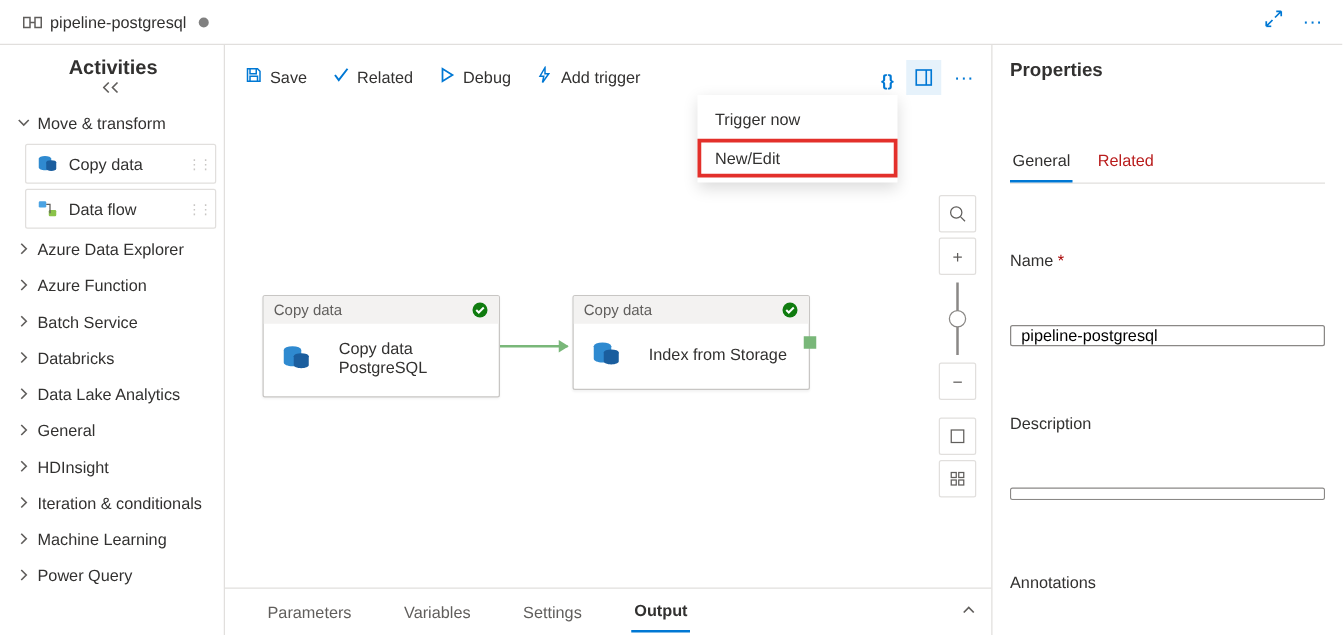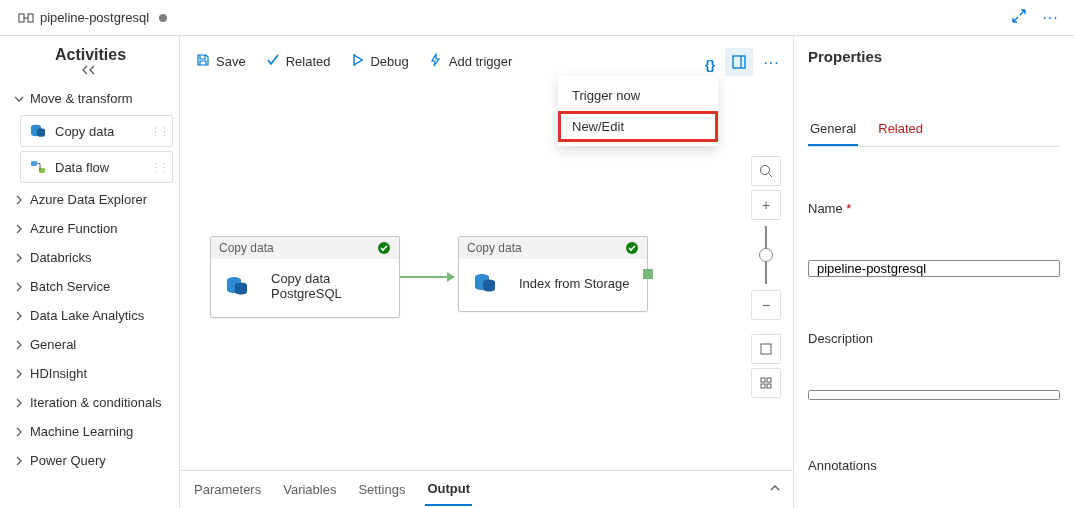--- a/index.html
+++ b/index.html
@@ -59,21 +59,21 @@
 .node-head { display: flex; align-items: center; justify-content: space-between; background: #f3f2f1; padding: 4px 8px; font-size: 12px; color: #605e5c; }
 .node-head .ok { color: #107c10; font-size: 14px; }
 .node-body { display: flex; align-items: center; gap: 22px; padding: 12px 10px 16px 14px; font-size: 13px; }
 .db-icon { width: 24px; height: 24px; display: flex; align-items: center; justify-content: center; }
 .connector { position: absolute; height: 2px; background: #79b779; }
 .connector::after { content: ""; position: absolute; right: -1px; top: -4px; border-left: 8px solid #79b779; border-top: 5px solid transparent; border-bottom: 5px solid transparent; }
 .out-port { position: absolute; right: -6px; top: 50%; width: 10px; height: 10px; background: #79b779; transform: translateY(-50%); }
 
 
 .bottom-tabs { display: flex; align-items: center; border-top: 1px solid #e1dfdd; height: 38px; padding: 0 12px; gap: 18px; }
-.bottom-tab { font-size: 13px; color: #605e5c; cursor: pointer; padding: 8px 2px; }
+.bottom-tab { font-size: 13px; color: #605e5c; cursor: pointer; padding: 8px 2px; margin-left: 20px; }
 .bottom-tab.active { color: #323130; border-bottom: 2px solid #0078d4; font-weight: 600; }
 .bottom-tabs .flex { flex: 1; }
 .bottom-collapse { color: #605e5c; cursor: pointer; }
 
 
 .props-panel { width: 280px; display: flex; flex-direction: column; padding: 12px 14px; gap: 40px; }
 .props-panel h3 { font-size: 15px; font-weight: 600; margin-bottom: 10px; }
 .props-tabs { display: flex; gap: 18px; border-bottom: 1px solid #e1dfdd; margin-bottom: 14px; }
 .props-tab { padding: 6px 2px 8px 2px; font-size: 13px; color: #b91c1c; cursor: pointer; }
 .props-tab.active { color: #323130; border-bottom: 2px solid #0078d4; }
@@ -163,27 +163,27 @@
     <div class="category">
         <span class="chev"><svg width="10" height="10" viewBox="0 0 10 10">
             <path d="M3 1 L7 5 L3 9" stroke="#605e5c" fill="none" stroke-width="1.3"></path>
           </svg></span>
         <span>Azure Function</span>
       </div>
     <div class="category">
         <span class="chev"><svg width="10" height="10" viewBox="0 0 10 10">
             <path d="M3 1 L7 5 L3 9" stroke="#605e5c" fill="none" stroke-width="1.3"></path>
           </svg></span>
+        <span>Batch Service</span>
+      </div>
+    <div class="category">
+        <span class="chev"><svg width="10" height="10" viewBox="0 0 10 10">
+            <path d="M3 1 L7 5 L3 9" stroke="#605e5c" fill="none" stroke-width="1.3"></path>
+          </svg></span>
         <span>Databricks</span>
-      </div>
-    <div class="category">
-        <span class="chev"><svg width="10" height="10" viewBox="0 0 10 10">
-            <path d="M3 1 L7 5 L3 9" stroke="#605e5c" fill="none" stroke-width="1.3"></path>
-          </svg></span>
-        <span>Batch Service</span>
       </div>
     <div class="category">
         <span class="chev"><svg width="10" height="10" viewBox="0 0 10 10">
             <path d="M3 1 L7 5 L3 9" stroke="#605e5c" fill="none" stroke-width="1.3"></path>
           </svg></span>
         <span>Data Lake Analytics</span>
       </div>
     <div class="category">
         <span class="chev"><svg width="10" height="10" viewBox="0 0 10 10">
             <path d="M3 1 L7 5 L3 9" stroke="#605e5c" fill="none" stroke-width="1.3"></path>

